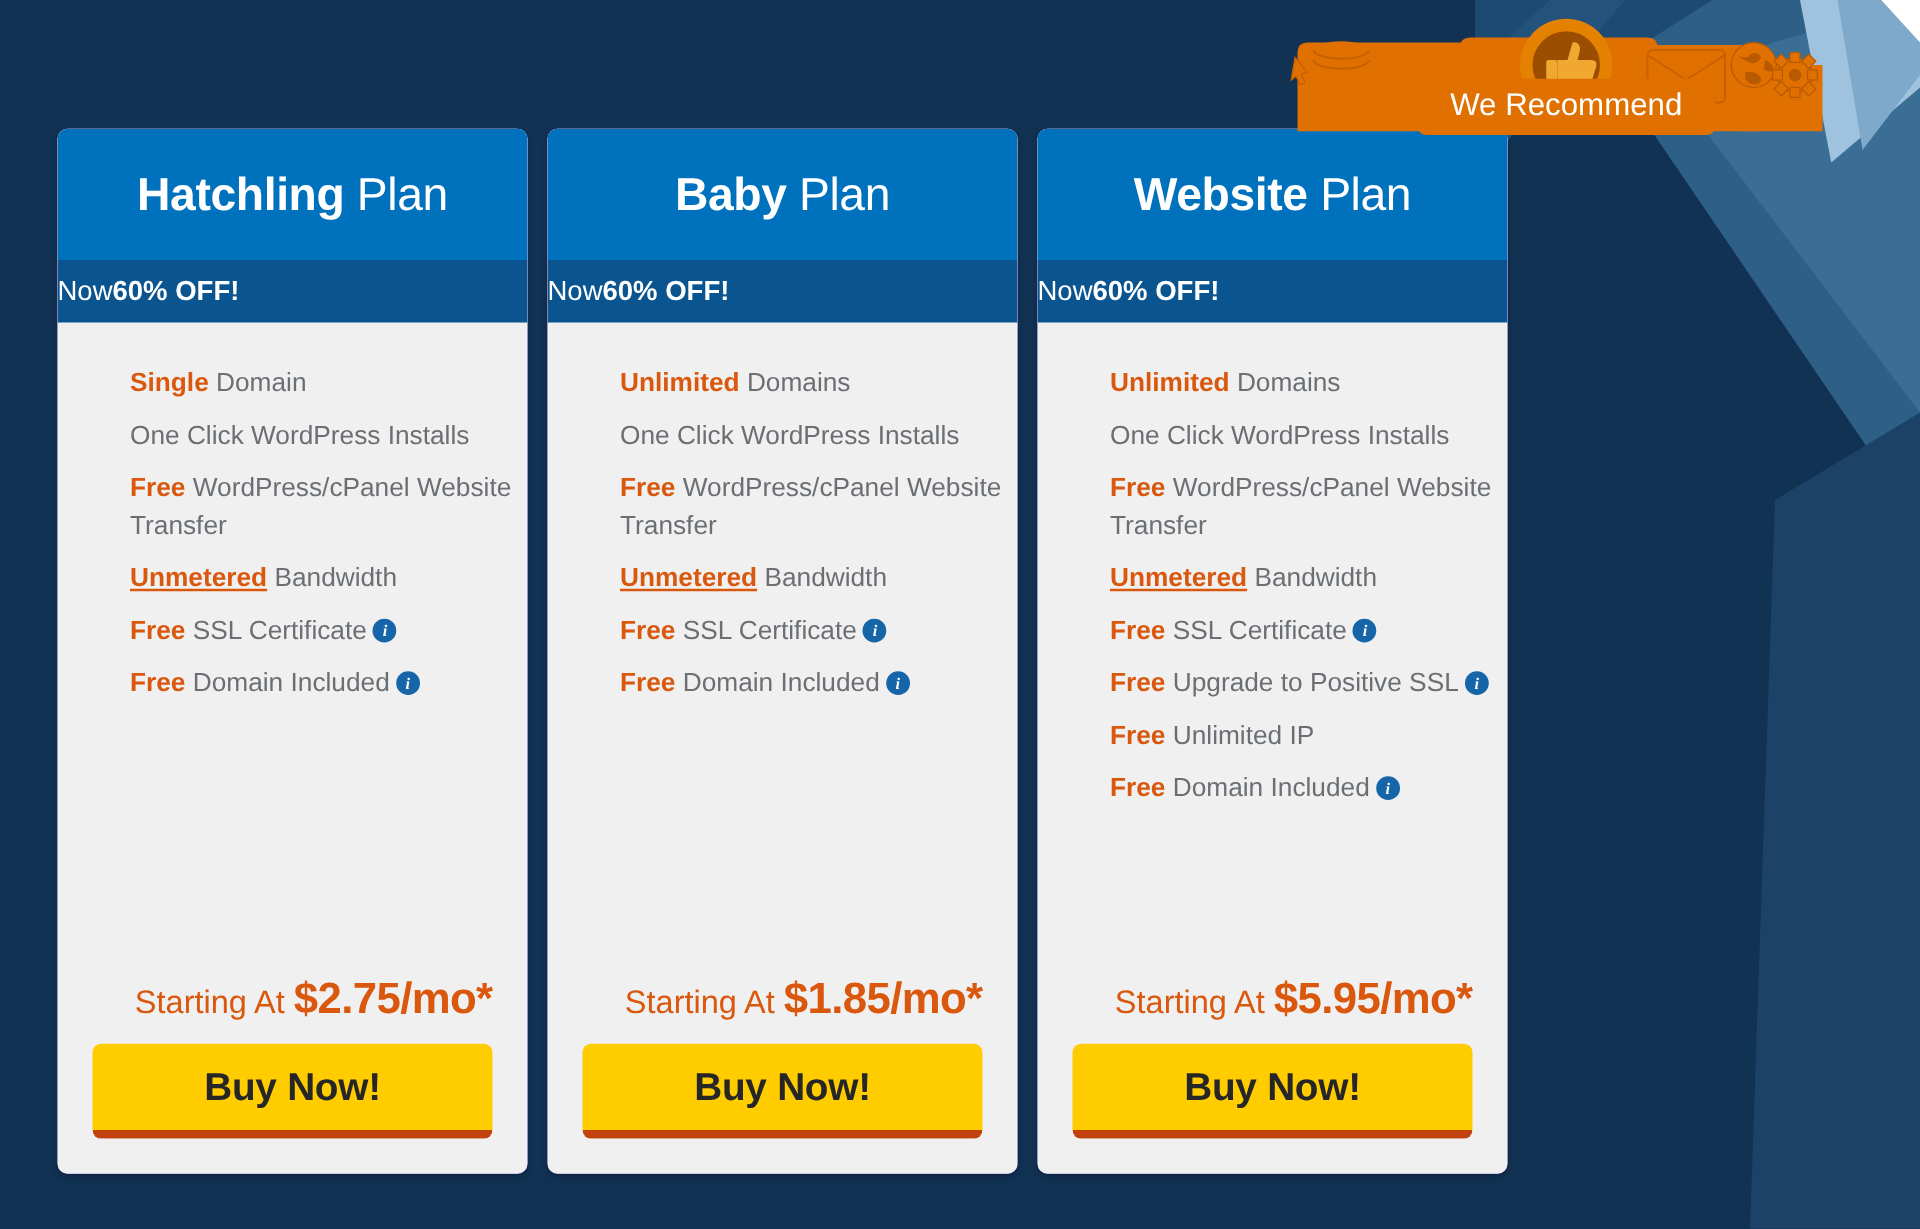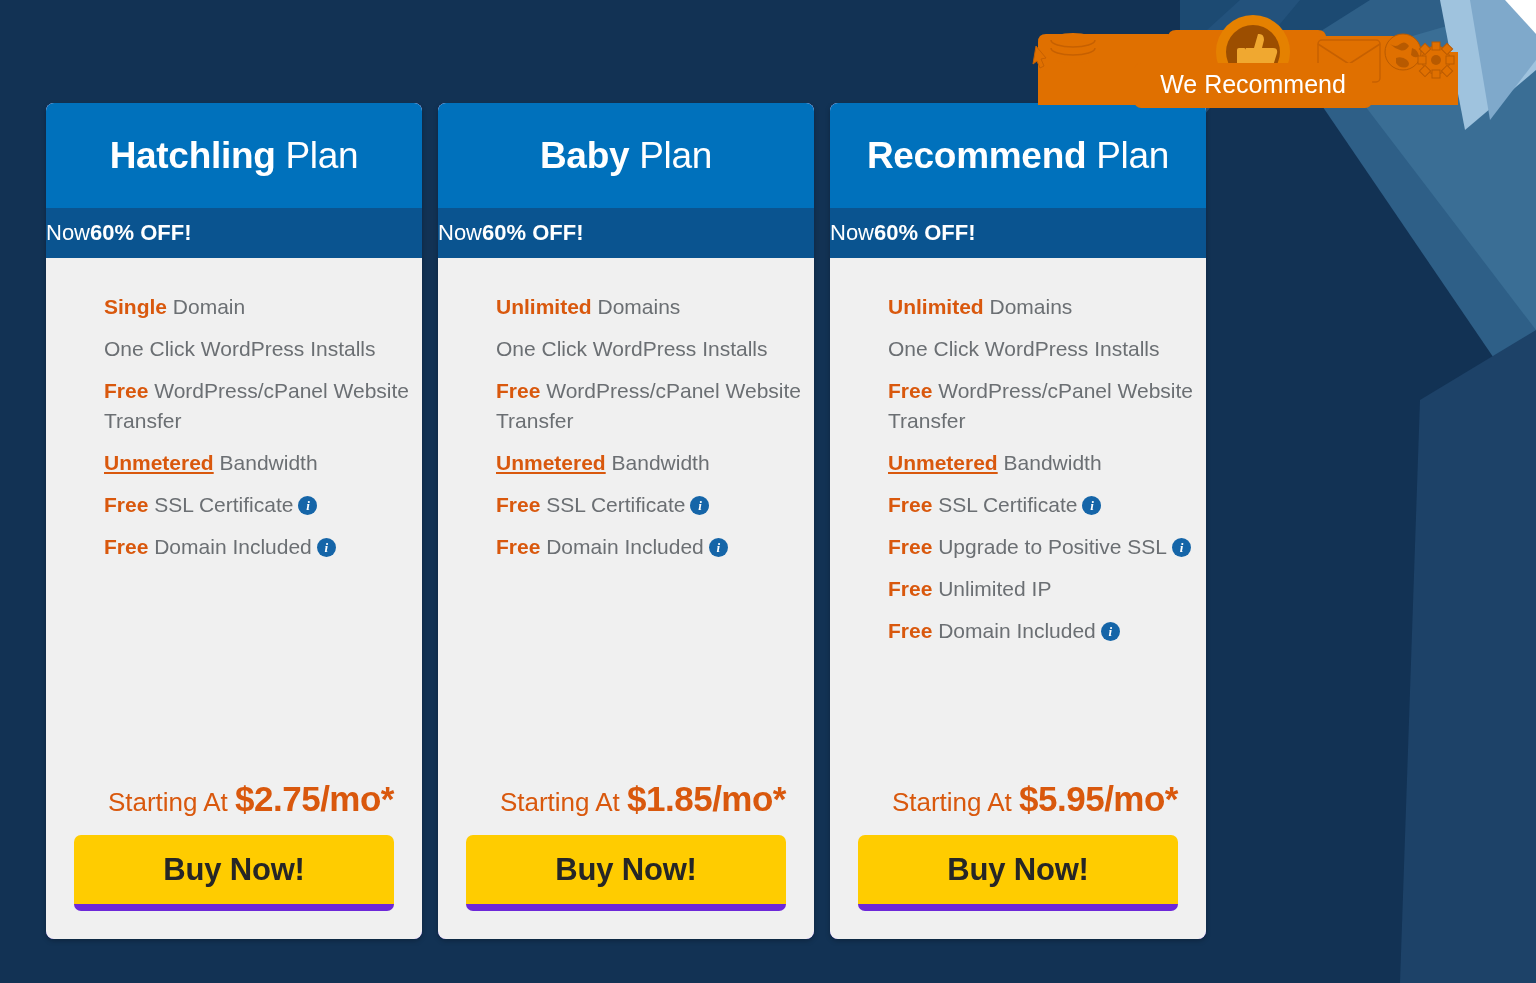--- a/index.html
+++ b/index.html
@@ -117,21 +117,21 @@
   }
   .price-pre { font-size:26px; font-weight:normal; }
   .price-amt { font-size:35px; font-weight:bold; letter-spacing:-0.5px; }
 
   .buy-btn {
     display:block;
     width:100%;
     height:76px;
     background:#ffcc00;
     border:none;
-    border-bottom:7px solid #6d28d9;
+    border-bottom:7px solid #c2410c;
     border-radius:7px;
     color:#262626;
     font-size:31px;
     font-weight:bold;
     font-family:"Liberation Sans", sans-serif;
     cursor:pointer;
     letter-spacing:-0.2px;
   }
 
   
@@ -228,21 +228,21 @@
         </div>
         <button class="buy-btn">Buy Now!</button>
       </div>
     </div>
   </div>
 
   <div class="plan-card">
     <div class="inner-clip">
       <div class="plan-head">
         <div class="plan-title">
-          <span class="pt-strong">Recommend</span><span class="pt-light"> Plan</span>
+          <span class="pt-strong">Website</span><span class="pt-light"> Plan</span>
         </div>
       </div>
       <div class="plan-promo">
         <span class="promo-pre">Now </span>
           <span class="promo-strong">60% OFF!</span>
       </div>
       <div class="plan-body">
           <div class="feature"><span class="f-hl">Unlimited</span><span> Domains</span></div>
           <div class="feature"><span>One Click WordPress Installs</span></div>
           <div class="feature"><span class="f-hl">Free</span><span> WordPress/cPanel Website Transfer</span></div>

